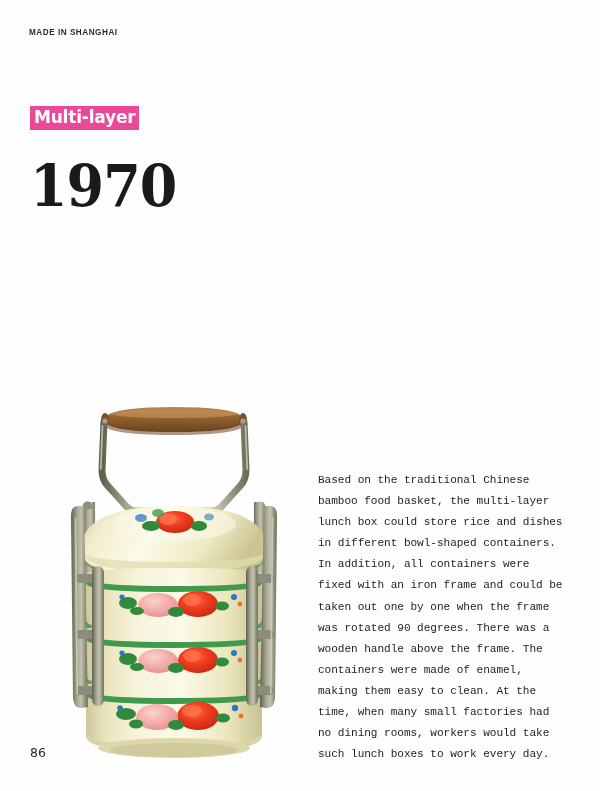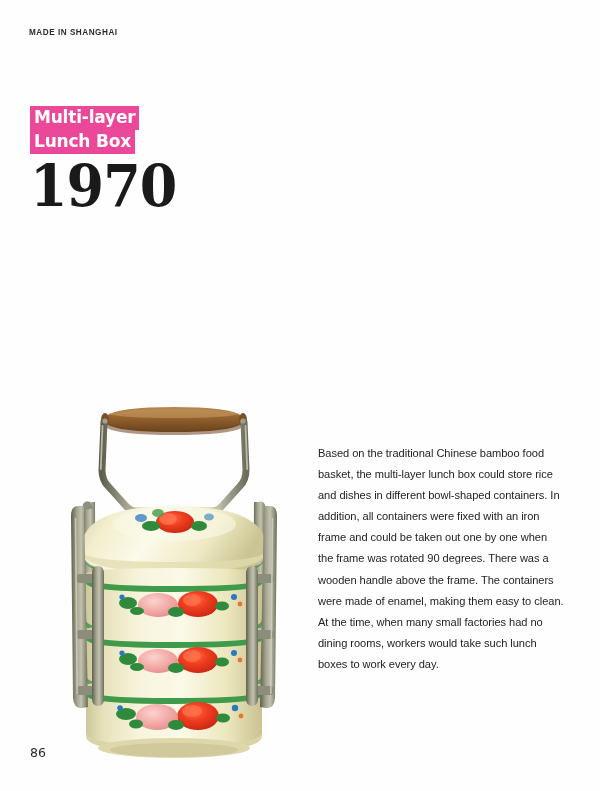--- a/index.html
+++ b/index.html
@@ -70,23 +70,23 @@
     letter-spacing: -1px;
     color: #1a1a1a;
     transform: scaleX(0.93);
     transform-origin: left top;
   }
 
   
   .body-copy {
     position: absolute;
     left: 318px;
-    top: 443px;
+    top: 470px;
     width: 246px;
-    font-family: Liberation Sans, sans-serif;
+    font-family: Liberation Mono, monospace;
     font-size: 11.1px;
     line-height: 21.1px;
     color: #232323;
     text-align: left;
     letter-spacing: -0.05px;
   }
 
   
   .folio {
     position: absolute;
@@ -110,23 +110,20 @@
 </head>
 <body>
 
 <div class="page">
 
   <div class="running-head">MADE IN SHANGHAI</div>
 
   <div class="title-block">
     <div class="title-row">
       <span class="title-line">Multi-layer</span>
-    </div>
-    <div class="title-row">
-      <span class="title-line">Lunch Box</span>
     </div>
   </div>
 
   <div class="year">1970</div>
 
   <div class="photo">
     <svg viewBox="0 0 226 362" xmlns="http://www.w3.org/2000/svg">
       <defs>
         <linearGradient id="tierGrad" x1="0" y1="0" x2="1" y2="0">
           <stop offset="0%" stop-color="#cdc89a"></stop>

